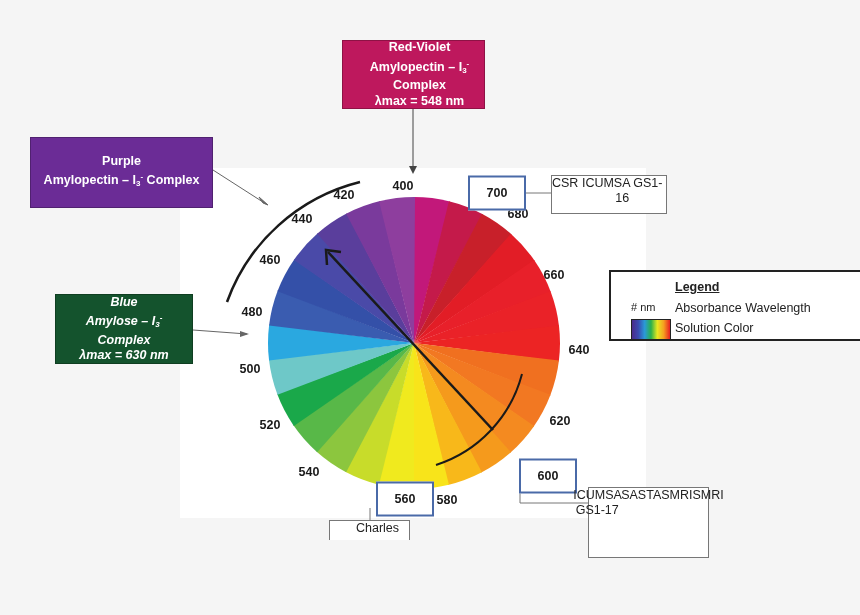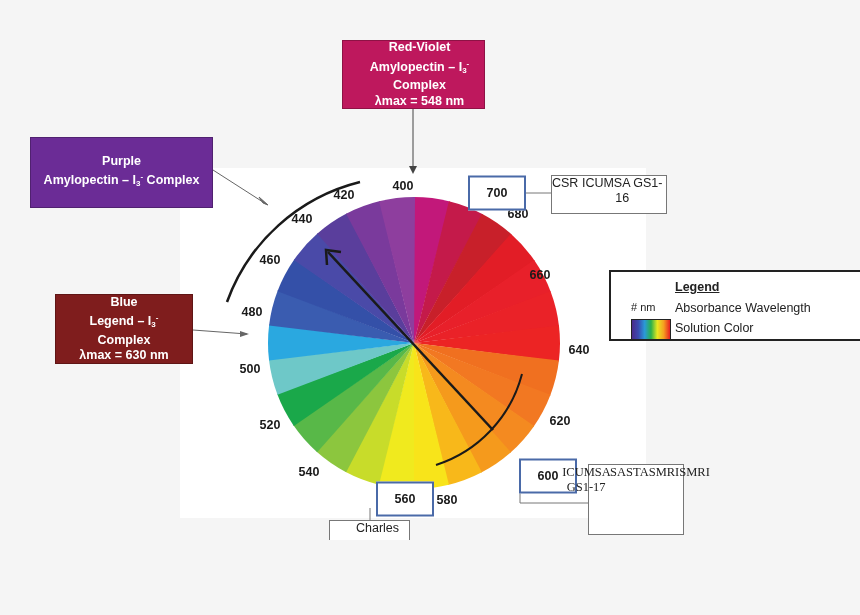--- a/index.html
+++ b/index.html
@@ -13,36 +13,36 @@
   .callout {
     position: absolute; color: #fff; font-weight: bold; font-size: 12.5px;
     line-height: 15.5px; text-align: center; box-sizing: border-box;
     border: 1px solid rgba(0,0,0,0.25);
     display: flex; flex-direction: column; justify-content: center;
   }
   .callout sub { font-size: 8px; vertical-align: -2px; }
   .callout sup { font-size: 8px; vertical-align: 5px; }
   .c-redviolet { left: 342px; top: 40px; width: 143px; height: 69px; background: #be185d; padding-left: 12px; }
   .c-purple { left: 30px; top: 137px; width: 183px; height: 71px; background: #6b2c96; }
-  .c-blue { left: 55px; top: 294px; width: 138px; height: 70px; background: #7f1d1d; }
+  .c-blue { left: 55px; top: 294px; width: 138px; height: 70px; background: #14532d; font-style: italic; }
   .wl {
     position: absolute; font-weight: bold; font-size: 12.5px; color: #1a1a1a;
     transform: translate(-50%, -50%); white-space: nowrap;
   }
   .wl.boxed {
     border: 2px solid #4a6aa8; background: #fff; padding: 8px 8px; line-height: 15px;
     min-width: 38px; text-align: center; margin-left: 35px;
   }
   .src {
     position: absolute; border: 1px solid #777; background: #fff; color: #222;
     font-size: 12.5px; line-height: 15px; text-align: center; box-sizing: border-box;
     display: flex; flex-direction: row; justify-content: center;
   }
   .s-csr { left: 551px; top: 175px; width: 116px; height: 39px; }
-  .s-gs117 { left: 588px; top: 464px; width: 96px; height: 71px; font-family: Liberation Serif, serif; }
+  .s-gs117 { left: 588px; top: 487px; width: 121px; height: 71px; }
   .s-charles { left: 329px; top: 520px; width: 81px; height: 20px; border-bottom: none; padding-left: 16px; }
   .legend {
     position: absolute; left: 609px; top: 270px; width: 260px; height: 71px;
     border: 2px solid #222; background: #fff; box-sizing: border-box;
     font-size: 12.5px; color: #222;
   }
   .legend .title { position: absolute; left: 64px; top: 8px; font-weight: bold; text-decoration: underline; }
   .legend .nm { position: absolute; left: 20px; top: 29px; font-size: 11px; text-align: right; }
   .legend .abs { position: absolute; left: 64px; top: 29px; }
   .legend .swatch {
@@ -112,39 +112,39 @@
   <div>λmax = 548 nm</div>
 </div>
 
 <div class="callout c-purple">
   <div>Purple</div>
   <div><span>Amylopectin – I</span><sub>3</sub><sup>-</sup><span> Complex</span></div>
 </div>
 
 <div class="callout c-blue">
   <div>Blue</div>
-  <div><span>Legend – I</span><sub>3</sub><sup>-</sup></div>
+  <div><span>Amylose – I</span><sub>3</sub><sup>-</sup></div>
   <div>Complex</div>
   <div>λmax = 630 nm</div>
 </div>
 
 <div class="wl" style="left:403px;top:186px">400</div>
 <div class="wl" style="left:344px;top:195px">420</div>
 <div class="wl" style="left:302px;top:219px">440</div>
 <div class="wl" style="left:270px;top:260px">460</div>
 <div class="wl" style="left:252px;top:312px">480</div>
 <div class="wl" style="left:250px;top:369px">500</div>
 <div class="wl" style="left:270px;top:425px">520</div>
 <div class="wl" style="left:309px;top:472px">540</div>
 <div class="wl boxed" style="left:370px;top:499px">560</div>
 <div class="wl" style="left:447px;top:500px">580</div>
 <div class="wl boxed" style="left:513px;top:476px">600</div>
 <div class="wl" style="left:560px;top:421px">620</div>
 <div class="wl" style="left:579px;top:350px">640</div>
-<div class="wl" style="left:540px;top:275px">660</div>
+<div class="wl" style="left:554px;top:275px">660</div>
 <div class="wl" style="left:518px;top:214px">680</div>
 <div class="wl boxed" style="left:462px;top:193px">700</div>
 
 <div class="src s-csr">
   <div>CSR</div>
   <div>ICUMSA GS1-16</div>
 </div>
 <div class="src s-gs117">
   <div>ICUMSA GS1-17</div>
   <div>SASTA</div>

